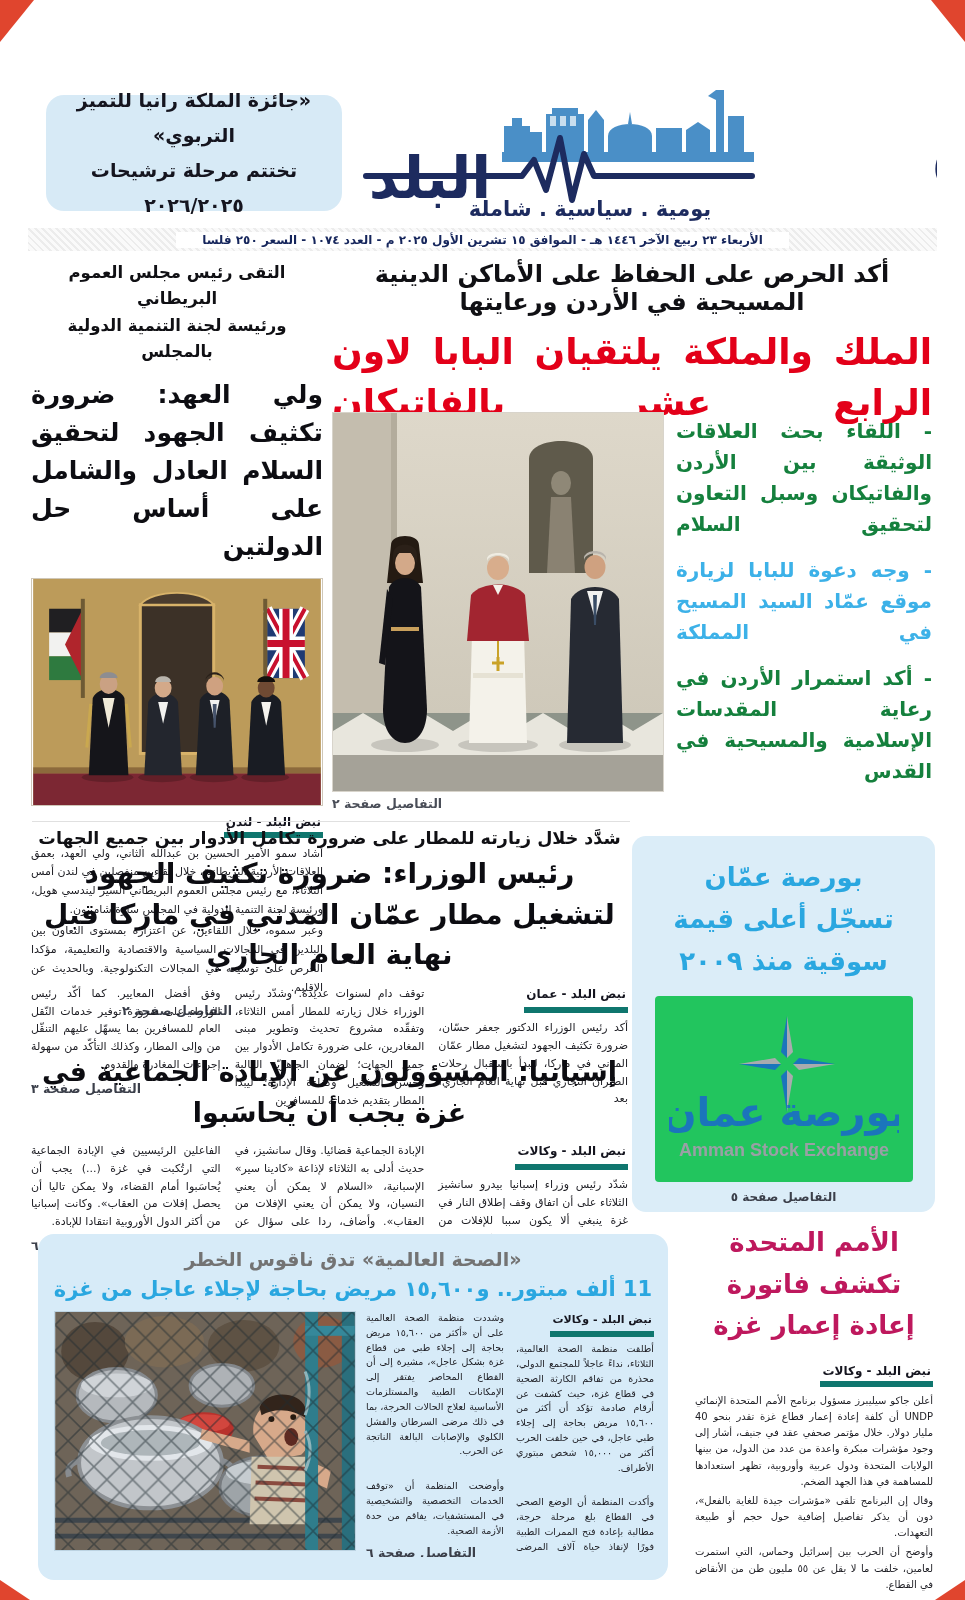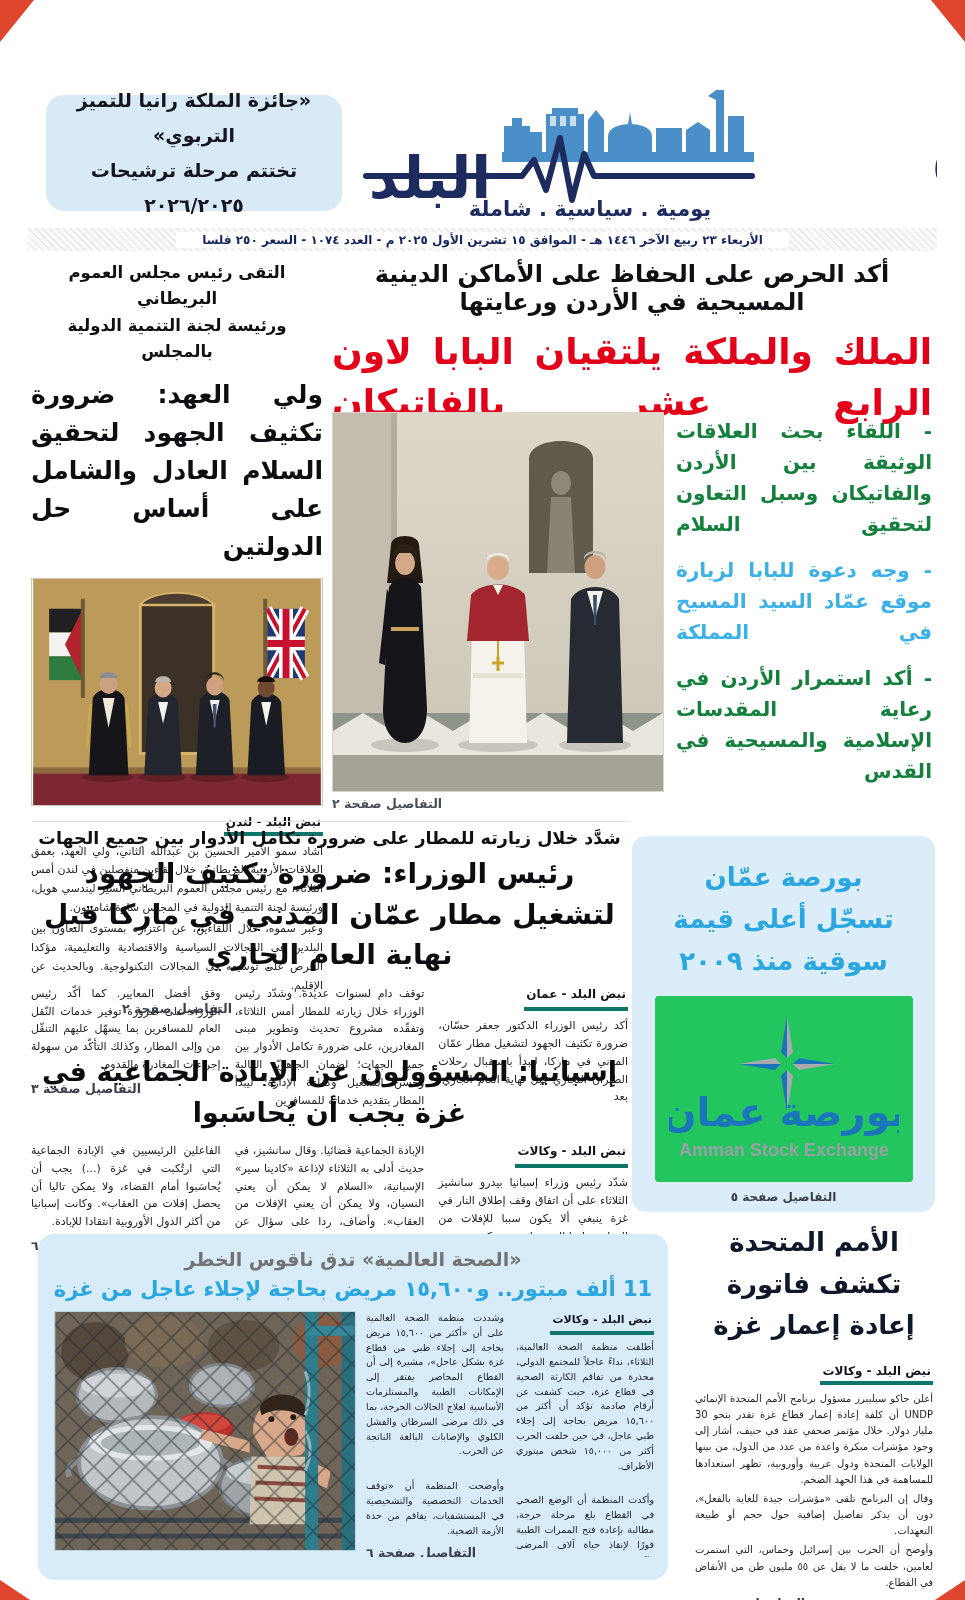--- a/index.html
+++ b/index.html
@@ -36,21 +36,21 @@
   .lead-bullets { position:absolute; right:0; top:4px; width:256px; }
   .lead-bullets p { font-size:20px; font-weight:bold; line-height:1.55; text-align:justify; text-align-last:justify; color:#15803d; margin-bottom:15px; }
   .lead-bullets p.blue { color:#3cb1e8; }
 
   
   .cp { position:absolute; top:260px; right:642px; width:292px; }
   .cp-kicker { text-align:center; font-size:16.5px; font-weight:bold; color:#101014; line-height:1.6; white-space:pre-line; }
   .cp-headline { margin-top:10px; font-size:25px; font-weight:bold; color:#0d0d12; line-height:1.52; text-align:justify; text-align-last:justify; }
   .cp-photo { margin-top:12px; width:292px; height:228px; border:1px solid #cfc7b8; }
   .cp-photo svg { width:100%; height:100%; display:block; }
-  .byline { display:inline-block; font-size:12px; font-weight:bold; color:#15151f; border-bottom:4px solid #0f766e; padding:0 2px 3px; margin-top:9px;margin-left:13px; }
+  .byline { display:inline-block; font-size:12px; font-weight:bold; color:#15151f; border-bottom:6px solid #0f766e; padding:0 2px 3px; margin-top:9px;margin-left:13px; }
   .cp-body { margin-top:7px; font-size:11px; line-height:1.72; color:#1c1c22; text-align:justify; }
   .cp-body p + p { margin-top:2px; }
   .details { font-size:12.5px; font-weight:bold; color:#3b3f4a; margin-top:5px; }
   .details.center { text-align:center; }
   .details.left { text-align:left; }
 
   .hrline { position:absolute; top:821px; right:335px; left:32px; border-top:1px solid #e0e0e0; }
 
   
   .pm { position:absolute; top:828px; right:337px; width:597px; }
@@ -66,21 +66,21 @@
   
   .ase { position:absolute; top:836px; right:30px; width:303px; height:376px; background:#dbedf8; border-radius:14px; text-align:center; }
   .ase-heading { margin-top:20px; font-size:26px; font-weight:bold; color:#2aa7e0; line-height:1.62; white-space:pre-line; }
   .ase-card { margin:14px auto 0; width:258px; height:186px; background:#22c55e; border-radius:4px;
     display:flex; flex-direction:column; align-items:center; justify-content:center; }
   .ase-card svg { width:230px; height:150px; display:block; }
   .ase-details { margin-top:8px; font-size:12px; font-weight:bold; color:#3b3f4a; }
 
   
   .un { position:absolute; top:1222px; right:32px; width:238px; }
-  .un-headline { text-align:center; font-size:26px; font-weight:bold; color:#0f172a; line-height:1.6; white-space:pre-line; }
+  .un-headline { text-align:center; font-size:26px; font-weight:bold; color:#be185d; line-height:1.6; white-space:pre-line; }
   .un-body { margin-top:6px; font-size:10px; line-height:1.62; color:#1c1c22; text-align:justify; }
   .un-body p + p { margin-top:3px; }
 
   
   .who { position:absolute; top:1234px; right:297px; width:630px; height:346px; background:#d7ebf8; border-radius:16px; padding:14px 14px 10px; }
   .who-kicker { text-align:center; font-size:19px; font-weight:bold; color:#737373; }
   .who-headline { text-align:center; font-size:21px; font-weight:bold; color:#2aa7e0; margin-top:7px; white-space:nowrap; }
   .who-row { display:flex; gap:10px; margin-top:10px; }
   .who-text { width:288px; display:flex; gap:12px; }
   .who-col { flex:1; font-size:9.5px; line-height:1.56; color:#1c1c22; text-align:justify; height:246px; overflow:hidden; }
@@ -314,21 +314,21 @@
   </div>
 
   <div class="un">
     <div class="un-headline">الأمم المتحدة
 تكشف فاتورة
 إعادة إعمار غزة</div>
     <div style="margin-top:8px;">
       <span class="byline">نبض البلد - وكالات</span>
     </div>
     <div class="un-body">
-      <p>أعلن جاكو سيليبرز مسؤول برنامج الأمم المتحدة الإنمائي UNDP أن كلفة إعادة إعمار قطاع غزة تقدر بنحو 30 مليار دولار. خلال مؤتمر صحفي عقد في جنيف، أشار إلى وجود مؤشرات مبكرة واعدة من عدد من الدول، من بينها الولايات المتحدة ودول عربية وأوروبية، تظهر استعدادها للمساهمة في هذا الجهد الضخم.</p>
+      <p>أعلن جاكو سيليبرز مسؤول برنامج الأمم المتحدة الإنمائي UNDP أن كلفة إعادة إعمار قطاع غزة تقدر بنحو 40 مليار دولار. خلال مؤتمر صحفي عقد في جنيف، أشار إلى وجود مؤشرات مبكرة واعدة من عدد من الدول، من بينها الولايات المتحدة ودول عربية وأوروبية، تظهر استعدادها للمساهمة في هذا الجهد الضخم.</p>
       <p>وقال إن البرنامج تلقى «مؤشرات جيدة للغاية بالفعل»، دون أن يذكر تفاصيل إضافية حول حجم أو طبيعة التعهدات.</p>
       <p>وأوضح أن الحرب بين إسرائيل وحماس، التي استمرت لعامين، خلفت ما لا يقل عن ٥٥ مليون طن من الأنقاض في القطاع.</p>
     </div>
     <div class="details left">التفاصيل صفحة ٥</div>
   </div>
 
   <div class="who">
     <div class="who-kicker">«الصحة العالمية» تدق ناقوس الخطر</div>
     <div class="who-headline">11 ألف مبتور.. و١٥,٦٠٠ مريض بحاجة لإجلاء عاجل من غزة</div>
     <div class="who-row">

